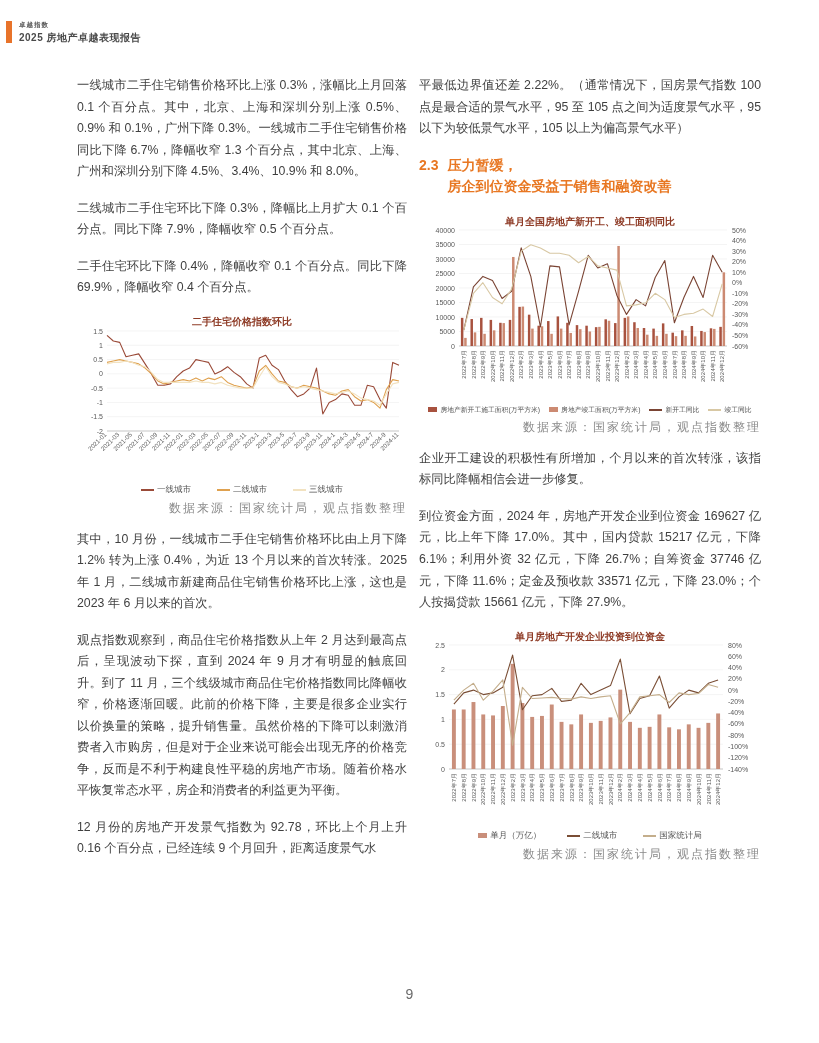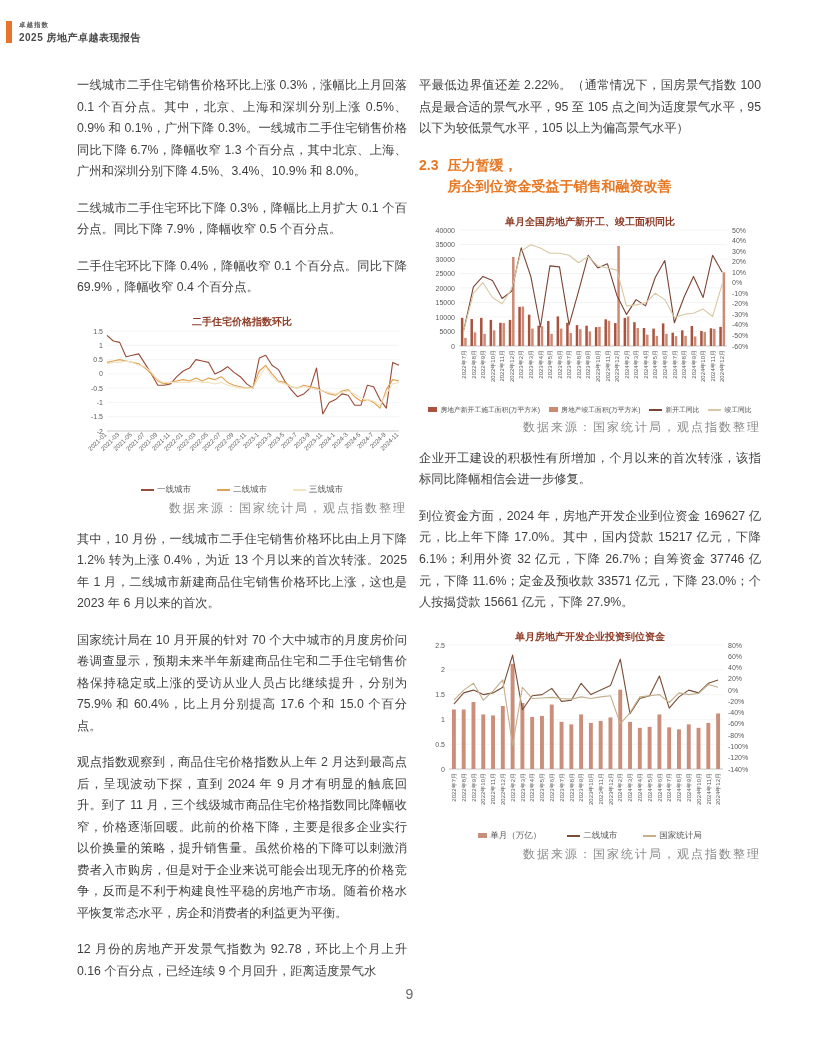--- a/index.html
+++ b/index.html
@@ -105,21 +105,20 @@
             <span class="legend-item">
               <span class="sw" style="background: rgb(223, 161, 79); width: 13px; height: 2px;"></span>
               <span>二线城市</span>
             </span>
             <span class="legend-item">
               <span class="sw" style="background: rgb(242, 226, 192); width: 13px; height: 2px;"></span>
               <span>三线城市</span>
             </span>
           </div><div class="source">数据来源：国家统计局，观点指数整理</div></div>
       <p class="body">其中，10 月份，一线城市二手住宅销售价格环比由上月下降 1.2% 转为上涨 0.4%，为近 13 个月以来的首次转涨。2025 年 1 月，二线城市新建商品住宅销售价格环比上涨，这也是 2023 年 6 月以来的首次。</p>
-      <p class="body">国家统计局在 10 月开展的针对 70 个大中城市的月度房价问卷调查显示，预期未来半年新建商品住宅和二手住宅销售价格保持稳定或上涨的受访从业人员占比继续提升，分别为 75.9% 和 60.4%，比上月分别提高 17.6 个和 15.0 个百分点。</p>
       <p class="body">观点指数观察到，商品住宅价格指数从上年 2 月达到最高点后，呈现波动下探，直到 2024 年 9 月才有明显的触底回升。到了 11 月，三个线级城市商品住宅价格指数同比降幅收窄，价格逐渐回暖。此前的价格下降，主要是很多企业实行以价换量的策略，提升销售量。虽然价格的下降可以刺激消费者入市购房，但是对于企业来说可能会出现无序的价格竞争，反而是不利于构建良性平稳的房地产市场。随着价格水平恢复常态水平，房企和消费者的利益更为平衡。</p>
       <p class="body">12 月份的房地产开发景气指数为 92.78，环比上个月上升 0.16 个百分点，已经连续 9 个月回升，距离适度景气水</p>
     </div>
 
     <div class="col-right">
       <p class="body">平最低边界值还差 2.22%。（通常情况下，国房景气指数 100 点是最合适的景气水平，95 至 105 点之间为适度景气水平，95 以下为较低景气水平，105 以上为偏高景气水平）</p>
       <div class="sec-heading">
         <span class="sec-num">2.3</span>
         <div>
           <div>压力暂缓，</div>

